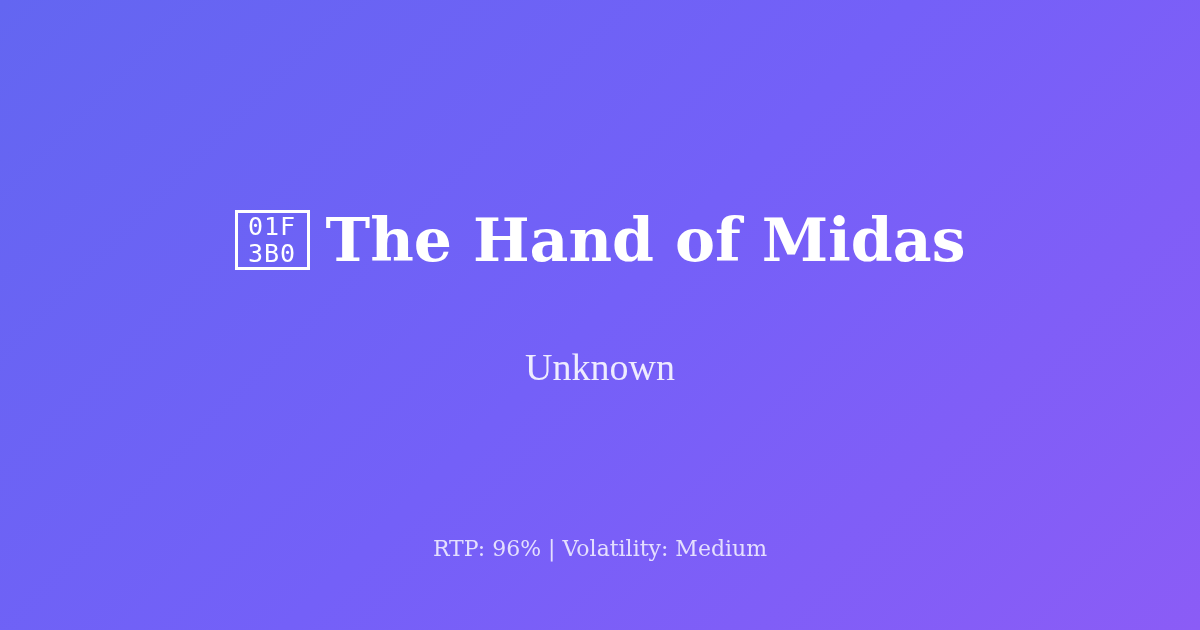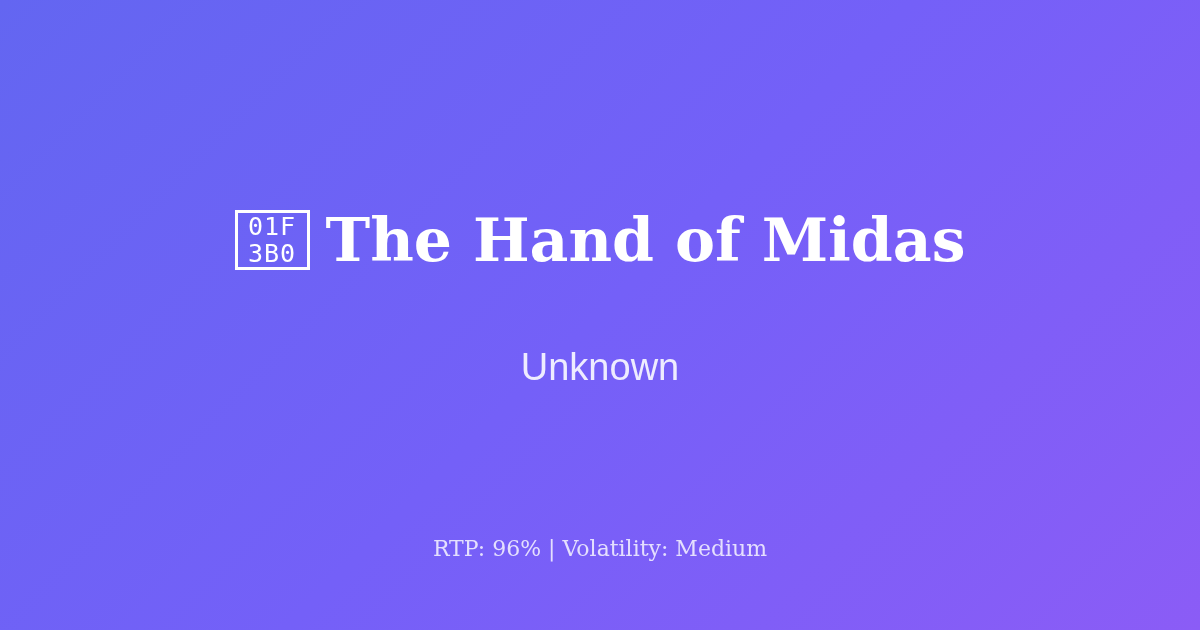--- a/index.html
+++ b/index.html
@@ -83,21 +83,21 @@
     font-weight: 700;
     font-size: 60px;
     line-height: 1.08;
     color: #ffffff;
     margin: 0;
     white-space: nowrap;
     letter-spacing: 0px;
   }
 
   .og-subtitle {
-    font-family: Liberation Sans, sans-serif;
+    font-family: Liberation Serif, serif;
     font-weight: 400;
     font-size: 38px;
     line-height: 1.2;
     color: rgba(255, 255, 255, 0.88);
     margin: 14px;
     margin-top: 72px;
     text-align: center;
   }
 
   

